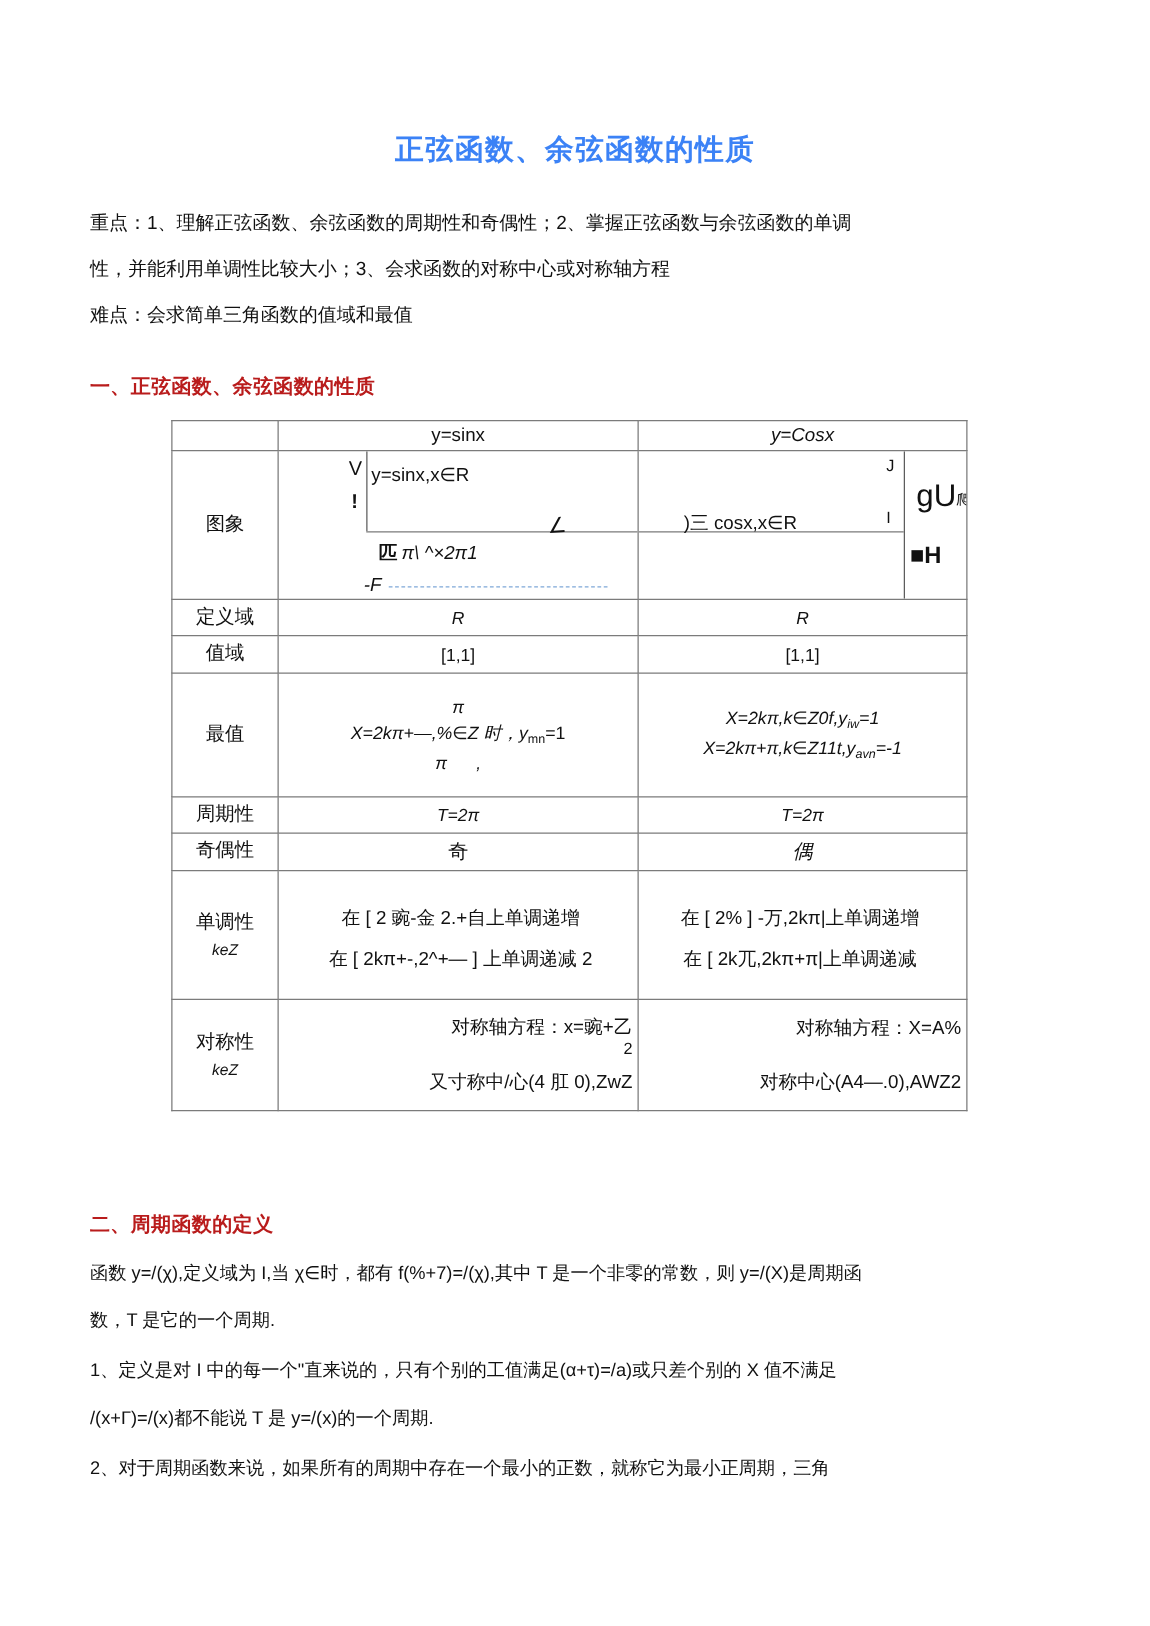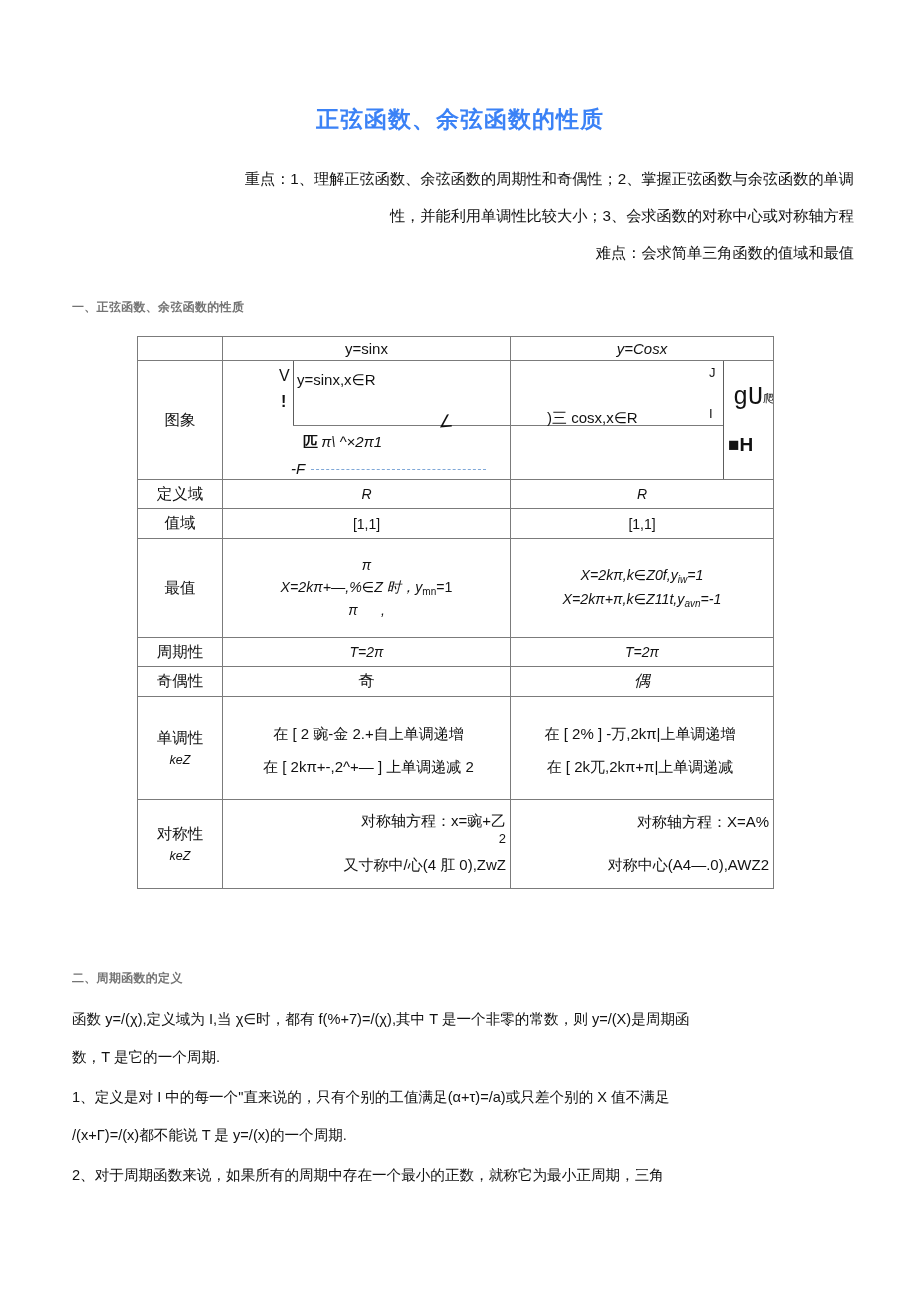--- a/index.html
+++ b/index.html
@@ -38,29 +38,28 @@
   
   .intro {
     position: absolute;
     left: 72px;
     top: 160px;
     width: 782px;
     font-size: 15.2px;
     line-height: 37px;
     color: #111;
     font-weight: 500;
-    text-align: right;
   }
   .intro p { margin: 0; }
 
   
   .sec-head {
-    color: #737373;
+    color: #b91c1c;
     font-weight: 700;
-    font-size: 12px;
+    font-size: 16px;
     letter-spacing: 0.3px;
   }
   #sec1 { position: absolute; left: 72px; top: 299px; }
   #sec2 { position: absolute; left: 72px; top: 970px; }
 
   
   .tbl-wrap {
     position: absolute;
     left: 137px;
     top: 336px;
@@ -119,21 +118,21 @@
   .sin-pi i { font-style: italic; }
   .sin-f    { left: 68px;  top: 99px;  font-size: 15px; font-style: italic; }
   .sin-dash { left: 88px;  top: 108px; width: 175px; height: 0;
               border-top: 1.5px dashed #7fa8d8; }
 
   .cos-eq   { left: 36px;  top: 48px;  font-size: 15px; }
   .cos-J    { left: 198px; top: 4px;   font-size: 13px; }
   .cos-I    { left: 198px; top: 45px;  font-size: 13px; }
   .cos-div-v{ left: 212px; top: 0;     width: 1px; height: 118px; background: #5d5d5d; }
   .cos-div-h{ left: 0;     top: 64px;  width: 212px; height: 1px; background: #7b7b7b; }
-  .cos-gu   { left: 222px; top: 22px;  font-size: 25px; font-family: Liberation Mono, monospace; }
+  .cos-gu   { left: 222px; top: 22px;  font-size: 25px; }
   .cos-gu .tiny { font-size: 11px; vertical-align: 2px; }
   .cos-h    { left: 217px; top: 73px;  font-size: 19px; font-weight: 600; }
 
   
   .cell-lines { line-height: 1.55; font-size: 14.2px; }
   .cell-lines .ln { display: block; }
   .fr-top { display: block; font-style: italic; font-size: 14px; }
   .lean { font-style: italic; }
   .sub  { font-size: 10px; vertical-align: -3px; }
 

